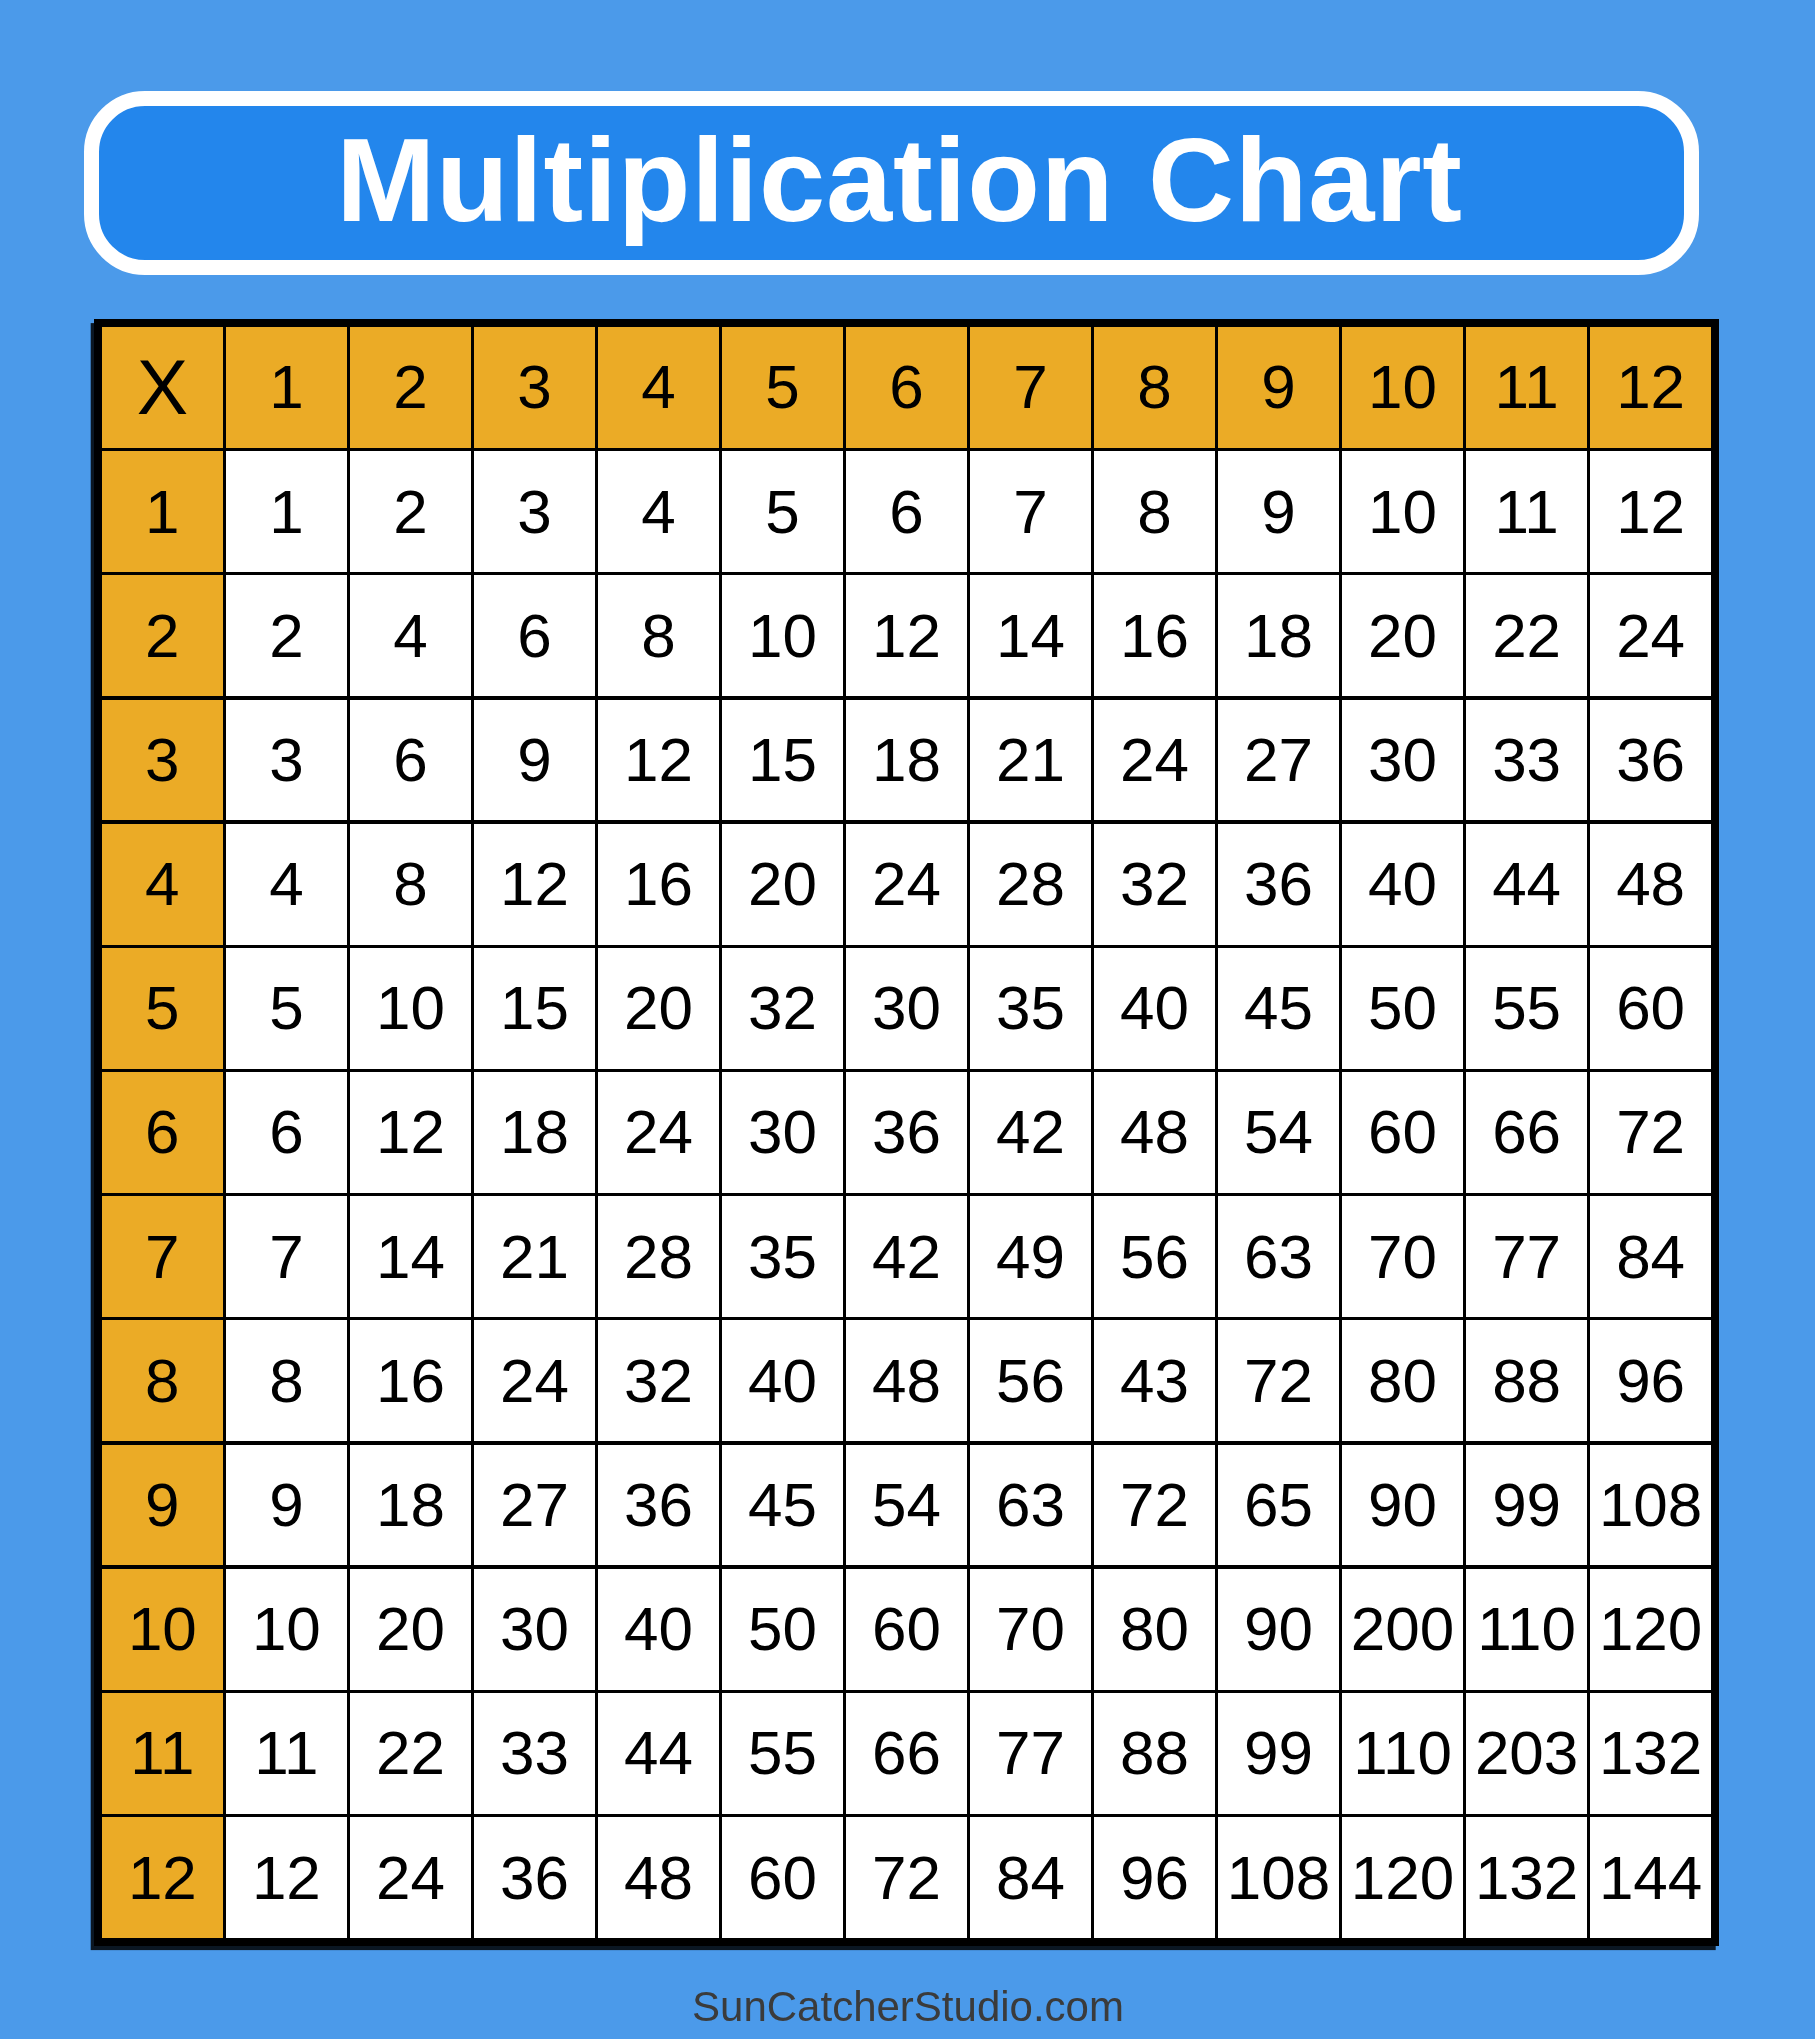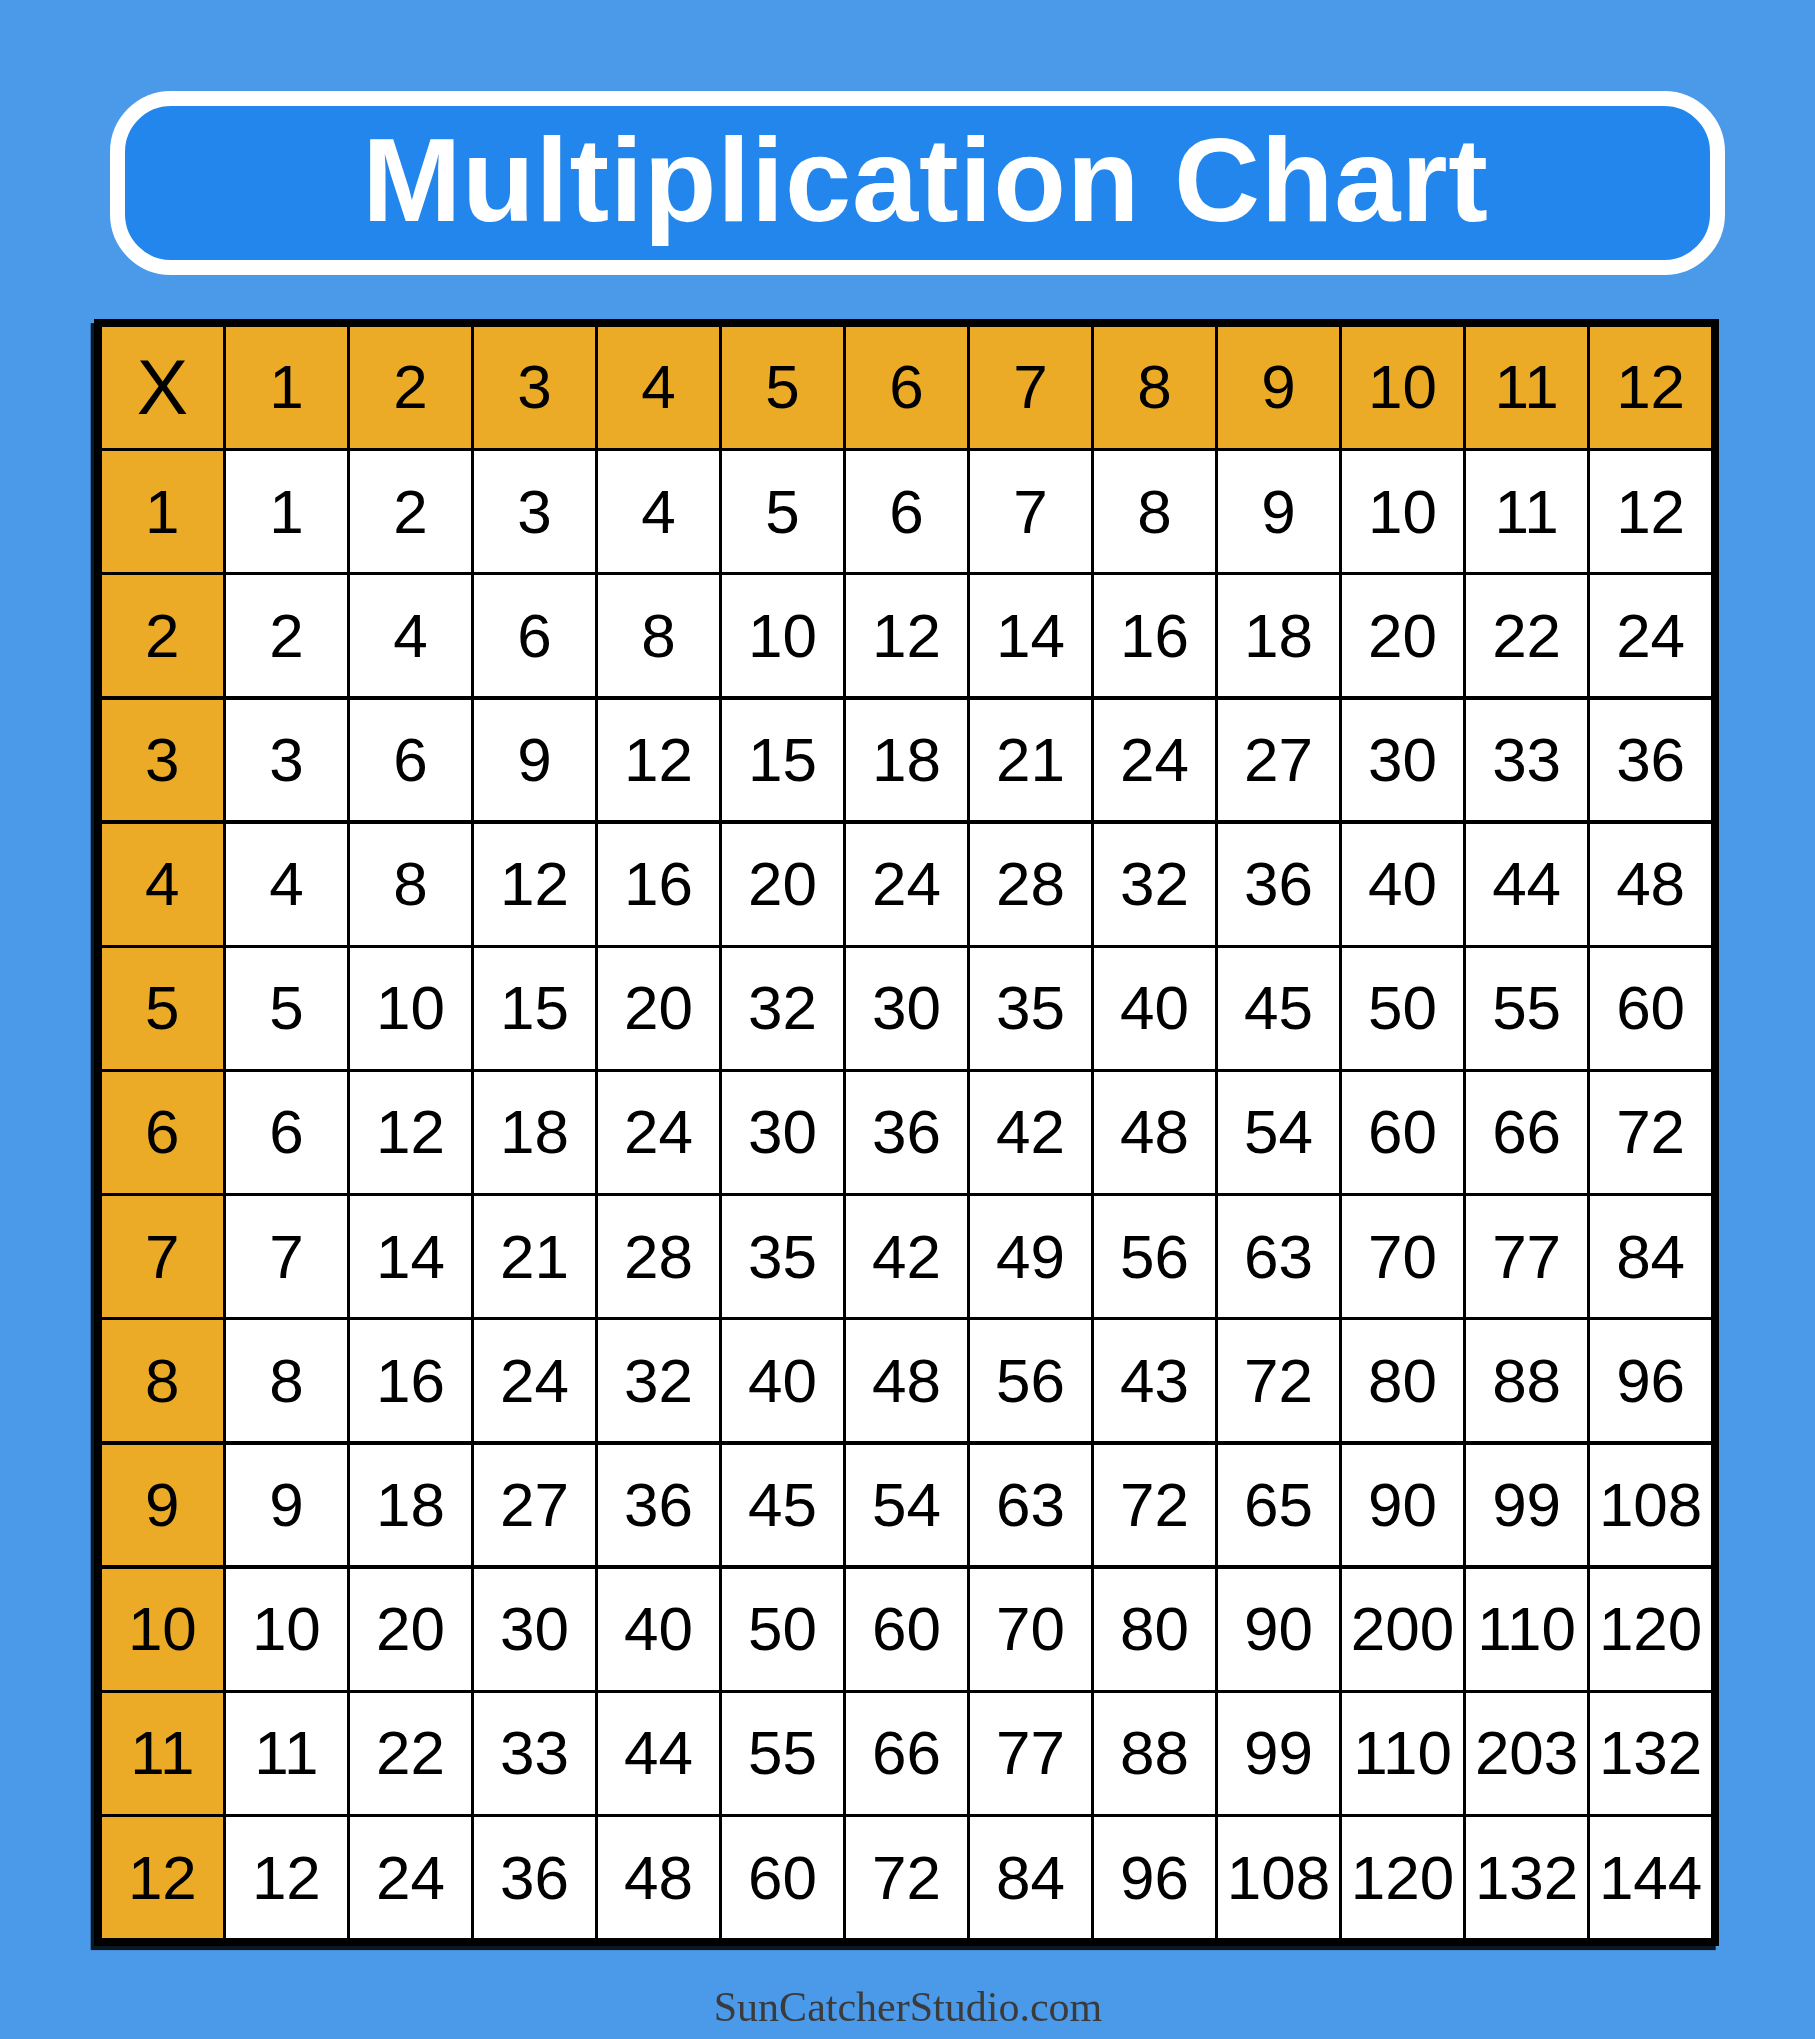--- a/index.html
+++ b/index.html
@@ -11,21 +11,21 @@
     height: 2040px;
     position: relative;
     background: var(--bg, #4B9AEA);
     font-family: "Liberation Sans", sans-serif;
     overflow: hidden;
   }
 
   
   .banner {
     position: absolute;
-    left: 110px;
+    left: 84px;
     top: 91px;
     width: 1615px;
     height: 184px;
     box-sizing: border-box;
     background: var(--banner-fill, #2386EC);
     border: 15.5px solid var(--banner-border, #FFFFFF);
     border-radius: 61px;
     display: flex;
     align-items: center;
     justify-content: center;
@@ -76,21 +76,20 @@
   
   .footer {
     position: absolute;
     left: 0;
     top: 1982px;
     width: 100%;
     text-align: center;
     font-size: 42px;
     color: var(--footer-text, #3B3B3B);
     line-height: 1.2;
-    font-family: Liberation Serif, serif;
   }
 </style>
 </head>
 <body style="--bg: #4B9AEA; --banner-fill: #2386EC; --banner-border: #FFFFFF; --title-text: #FFFFFF; --header-fill: #EBAB26; --cell-fill: #FFFFFF; --grid-line: #000000; --number-text: #000000; --footer-text: #3B3B3B;">
 
 <div class="banner">
   <div class="banner-title">Multiplication Chart</div>
 </div>
 
 <div class="mtable">

